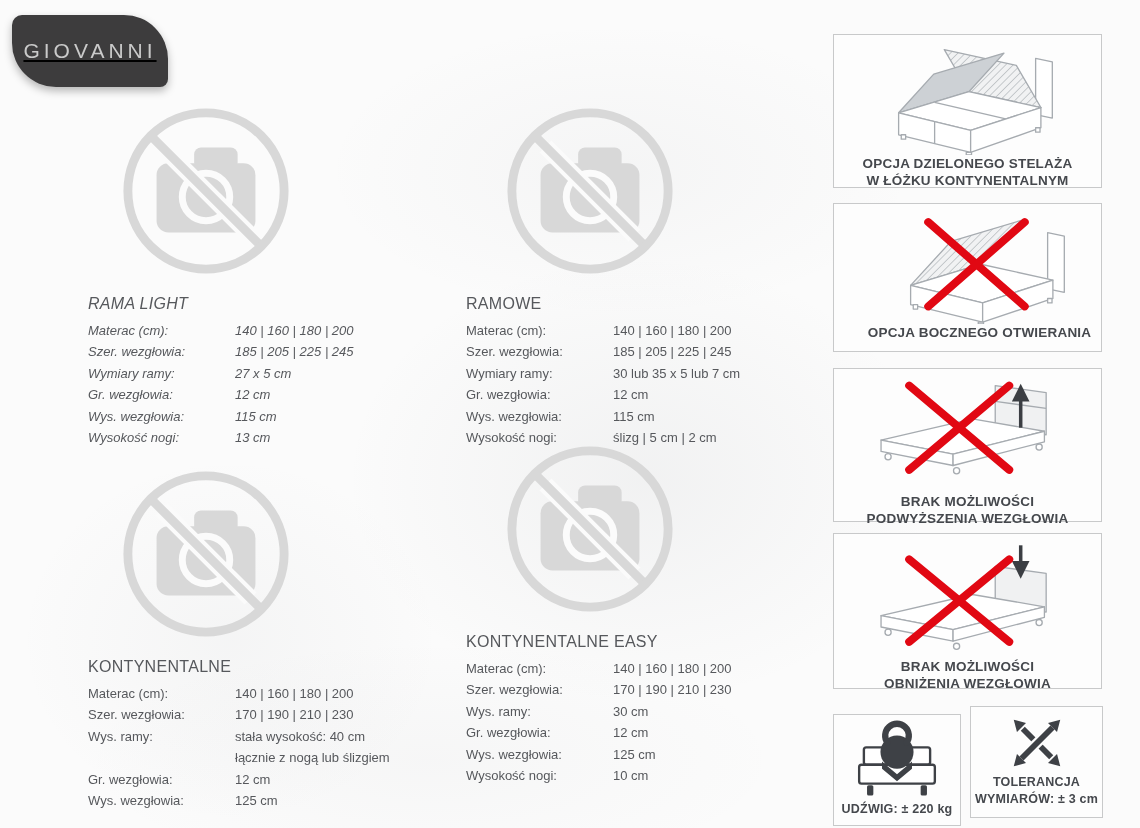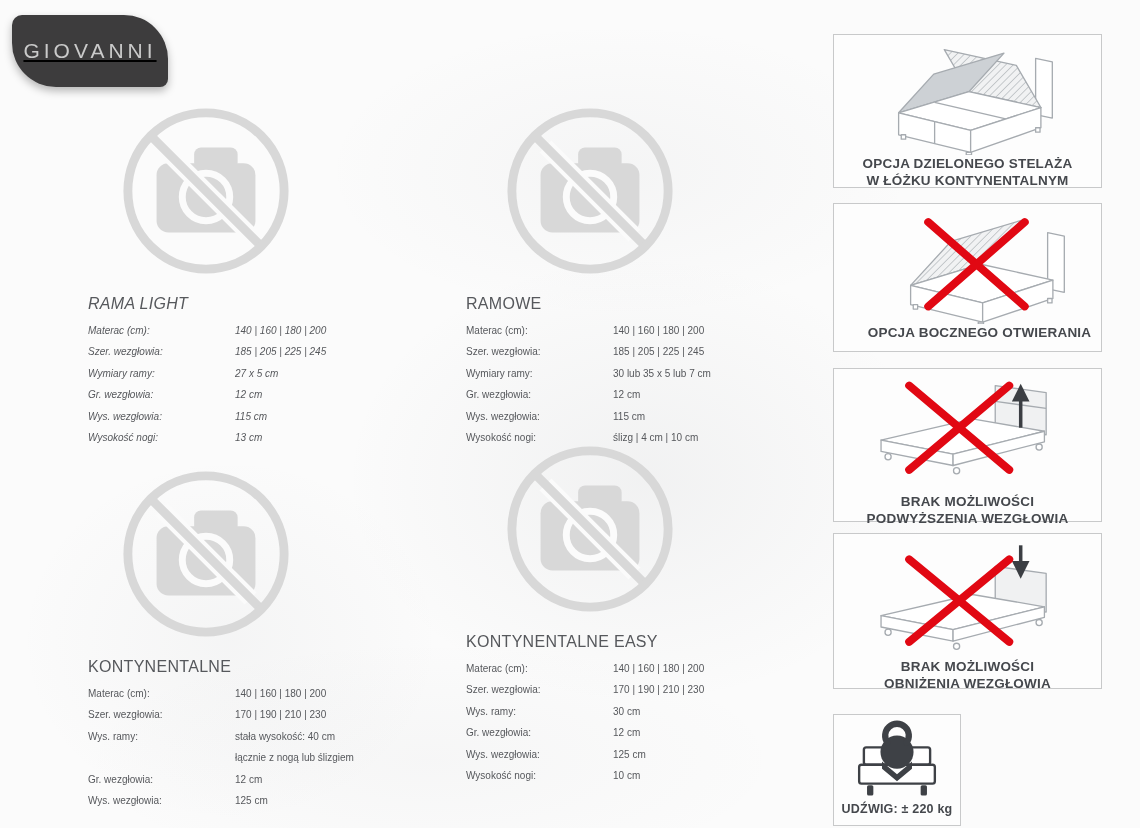--- a/index.html
+++ b/index.html
@@ -29,21 +29,21 @@
     color:#cacaca;font-size:21px;letter-spacing:4px;font-weight:400;
   }
   
   .product{position:absolute;width:345px;}
   .product .ph{display:block;width:178px;height:178px;}
   .ptitle{
     margin:16px 0 0 0;font-size:16px;font-weight:400;line-height:16px;
     color:#56585c;letter-spacing:0.3px;
   }
   .rows{margin-top:8px;}
-  .row{display:flex;font-size:10px;line-height:21.4px;color:#56585c;}
+  .row{display:flex;font-size:13px;line-height:21.4px;color:#56585c;}
   .row .lbl{width:147px;flex-shrink:0;}
   .row .val{white-space:pre-line;}
   
   .info-box{
     position:absolute;left:833px;width:269px;box-sizing:border-box;
     background:#fdfdfd;border:1px solid #c8c9ca;
     display:flex;flex-direction:column;align-items:center;justify-content:space-between;
   }
   .info-box .iconwrap{flex:1;display:flex;align-items:center;justify-content:center;padding-top:4px;}
   .caption{
@@ -134,21 +134,21 @@
       <div class="row">
           <span class="lbl">Gr. wezgłowia:</span>
           <span class="val">12 cm</span>
         </div>
       <div class="row">
           <span class="lbl">Wys. wezgłowia:</span>
           <span class="val">115 cm</span>
         </div>
       <div class="row">
           <span class="lbl">Wysokość nogi:</span>
-          <span class="val">ślizg | 4 cm | 10 cm</span>
+          <span class="val">ślizg | 5 cm | 2 cm</span>
         </div>
     </div>
   </section>
 
   <section class="product" style="left:88px;top:465px;">
     <svg class="ph" style="margin-left:29px;" viewBox="0 0 180 180">
         <use href="#no-photo"></use>
       </svg>
     <h2 class="ptitle">KONTYNENTALNE</h2>
     <div class="rows">
@@ -312,14 +312,31 @@
         <rect x="17" y="84" width="8" height="13" rx="2" fill="#3e4146"></rect>
         <rect x="85" y="84" width="8" height="13" rx="2" fill="#3e4146"></rect>
         <polygon points="36,54 55,70 74,54 74,63 55,79 36,63" fill="#3e4146"></polygon>
         <circle cx="55" cy="42" r="21" fill="#3e4146"></circle>
         <path d="M 43 30 A 15 15 0 1 1 67 30" fill="none" stroke="#3e4146" stroke-width="8" stroke-linecap="round"></path>
       </svg>
     </div>
     <div class="caption">UDŹWIG: ± 220 kg</div>
   </div>
 
+  <div class="info-box badge" style="left:970px;top:706px;width:133px;height:112px;">
+    <div class="iconwrap">
+      <svg viewBox="0 0 96 96" width="70" height="62">
+        <g fill="#3e4146">
+          <line x1="26" y1="26" x2="70" y2="70" stroke="#3e4146" stroke-width="9"></line>
+          <polygon points="12,12 31,17 17,31"></polygon>
+          <polygon points="84,84 65,79 79,65"></polygon>
+          <line x1="26" y1="70" x2="70" y2="26" stroke="#fdfdfd" stroke-width="16"></line>
+          <line x1="24" y1="72" x2="72" y2="24" stroke="#3e4146" stroke-width="9"></line>
+          <polygon points="84,12 79,31 65,17"></polygon>
+          <polygon points="12,84 17,65 31,79"></polygon>
+        </g>
+      </svg>
+    </div>
+    <div class="caption">TOLERANCJA
+WYMIARÓW: ± 3 cm</div>
+  </div>
 
 </div>
 
 </body></html>

